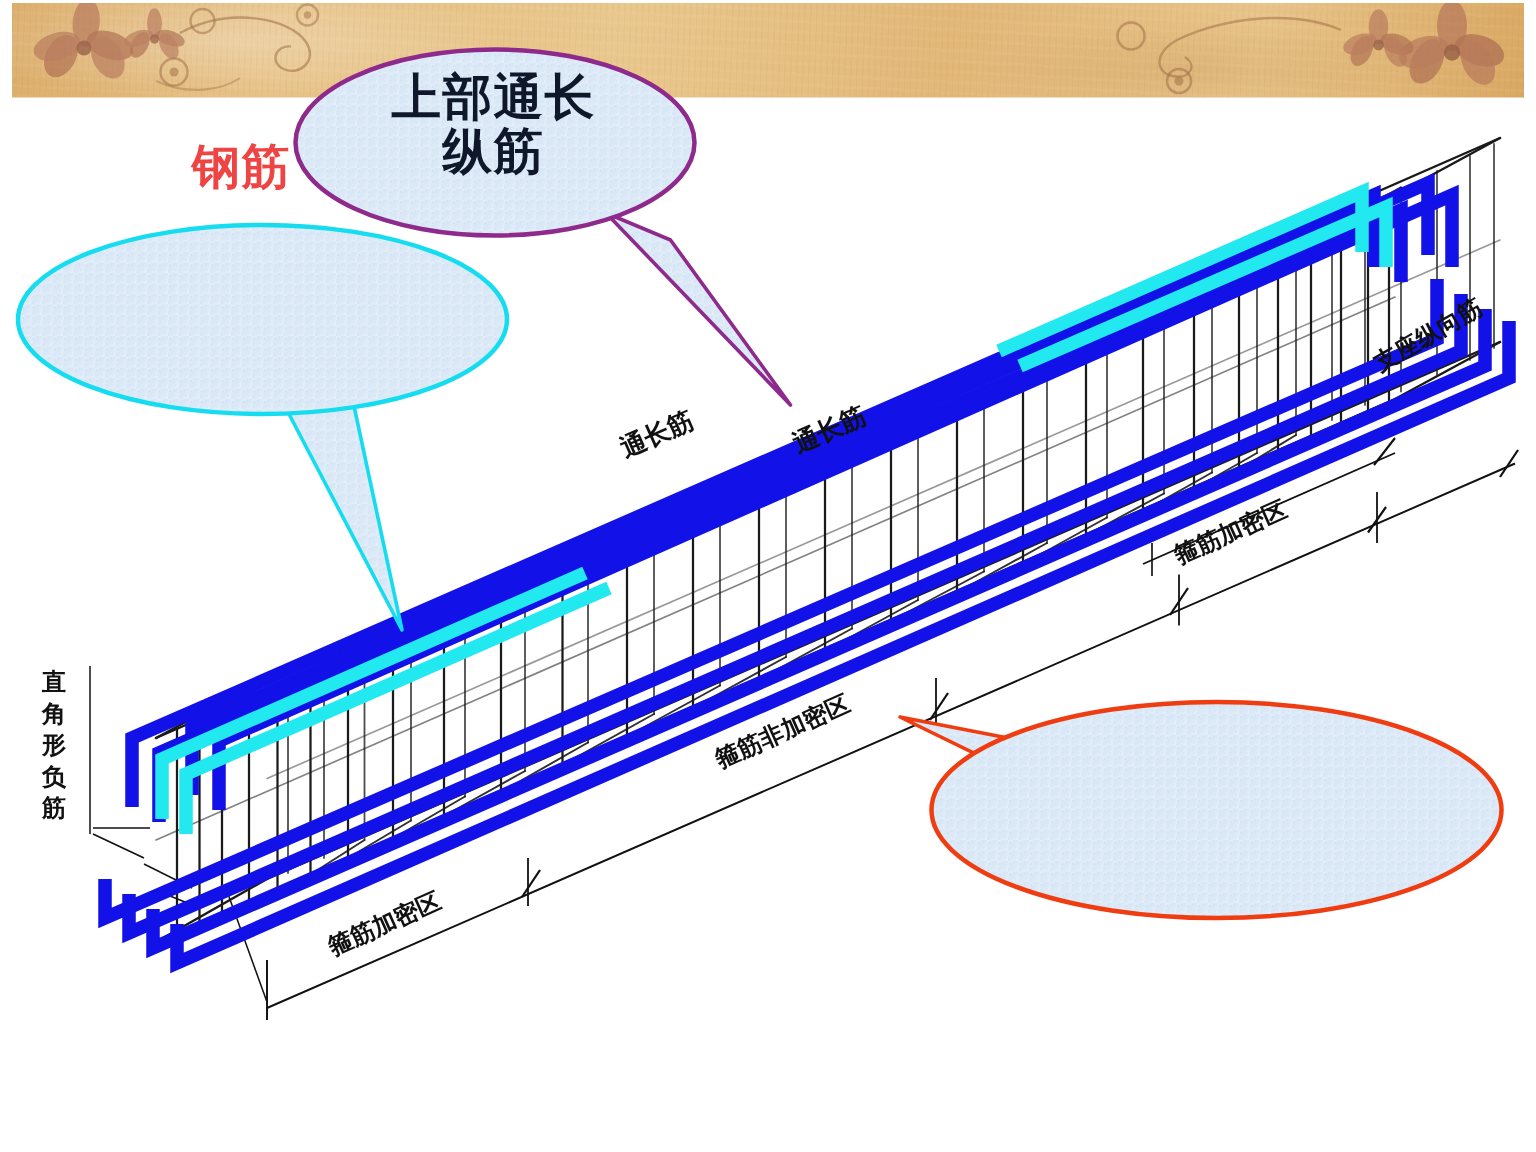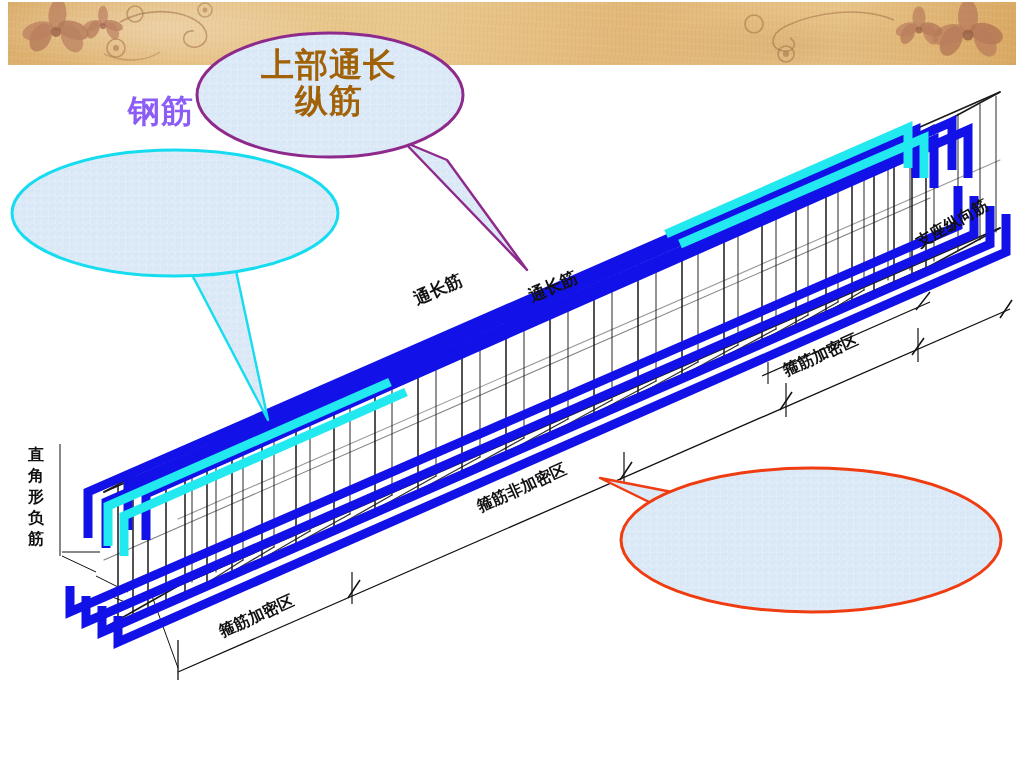--- a/index.html
+++ b/index.html
@@ -53,38 +53,38 @@
   .drawing {
     position: absolute;
     left: 0; top: 0;
     width: 1024px; height: 768px;
   }
 
   
   .callout-text {
     position: absolute;
     text-align: center;
-    color: #a16207;
+    color: #0f172a;
     font-weight: bold;
     line-height: 1.08;
     white-space: pre;
     pointer-events: none;
   }
 
   .cal-purple-text { left: 195px; top: 47px;  width: 268px; font-size: 33px; letter-spacing: 1px; }
   .cal-cyan-text   { left: 28px;  top: 182px; width: 300px; font-size: 30px; letter-spacing: 1px; }
   .cal-orange-text { left: 640px; top: 486px; width: 342px; font-size: 31px; letter-spacing: 1px; }
 
   .gangjin-label {
     position: absolute;
     left: 128px;
     top: 90px;
     font-size: 32px;
     font-weight: bold;
-    color: #8b5cf6;
+    color: #ef4444;
     letter-spacing: 1px;
   }
 
   
 </style>
 </head>
 <body>
 
 <div id="stage">
 

